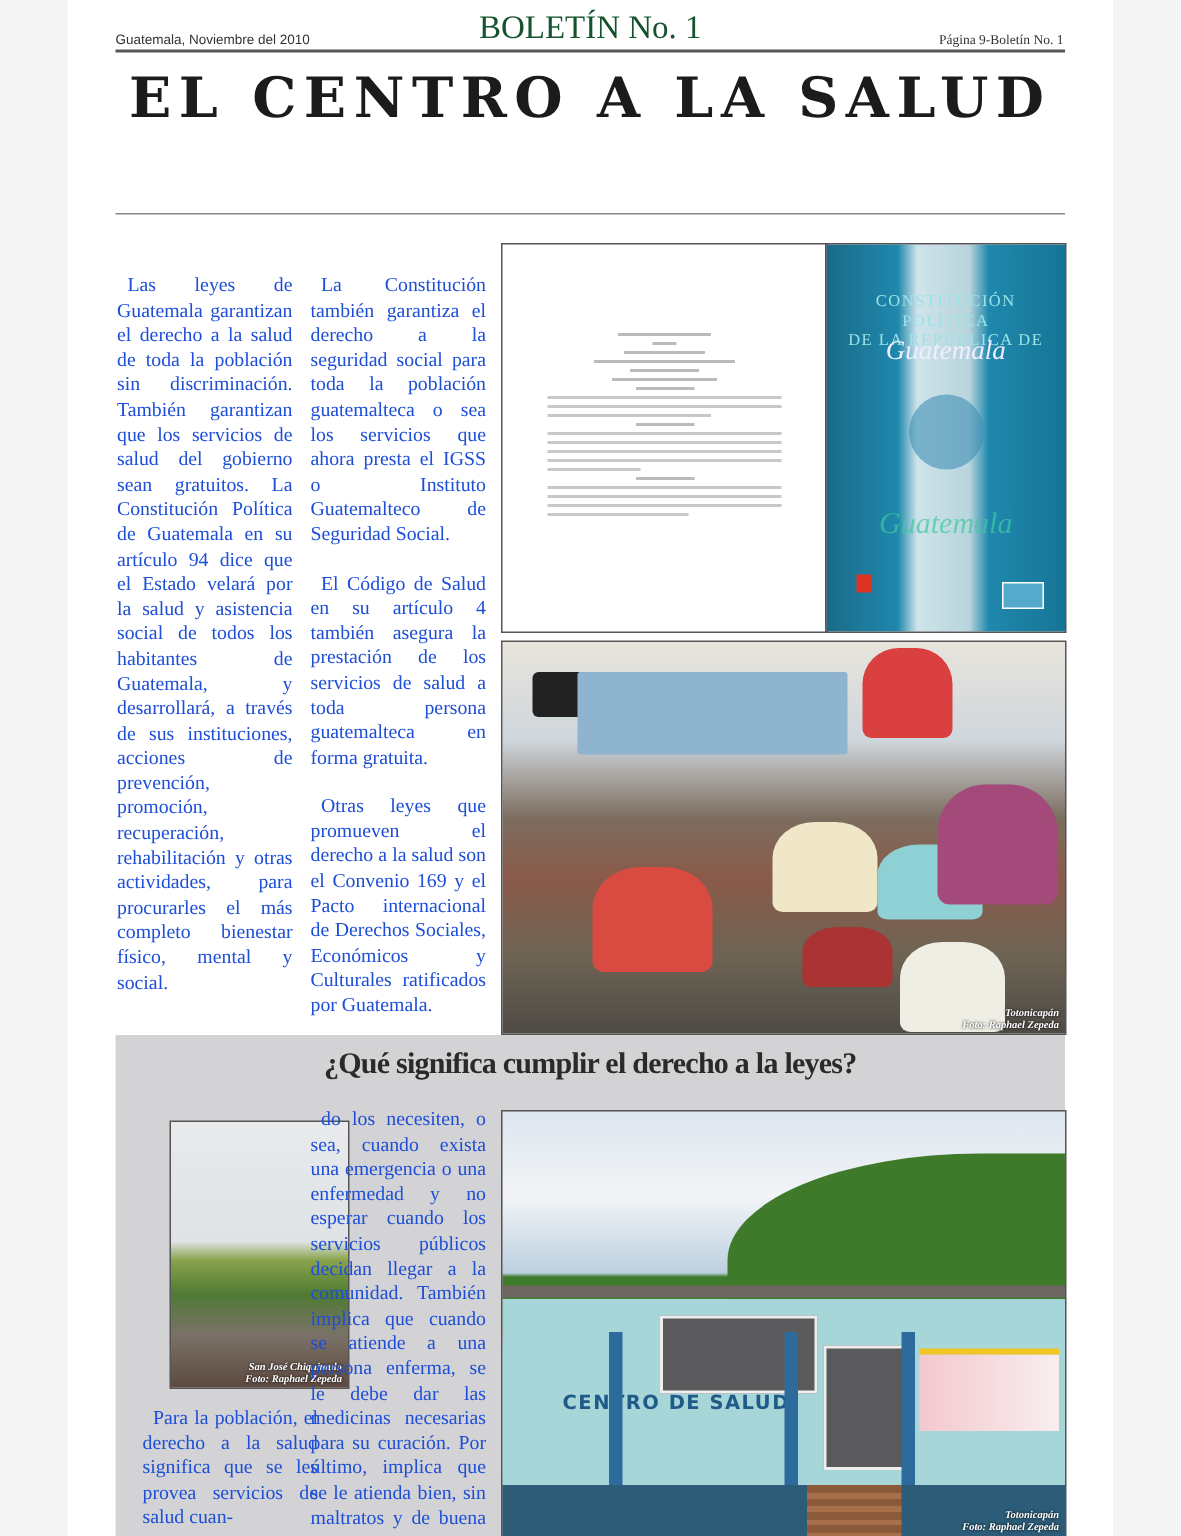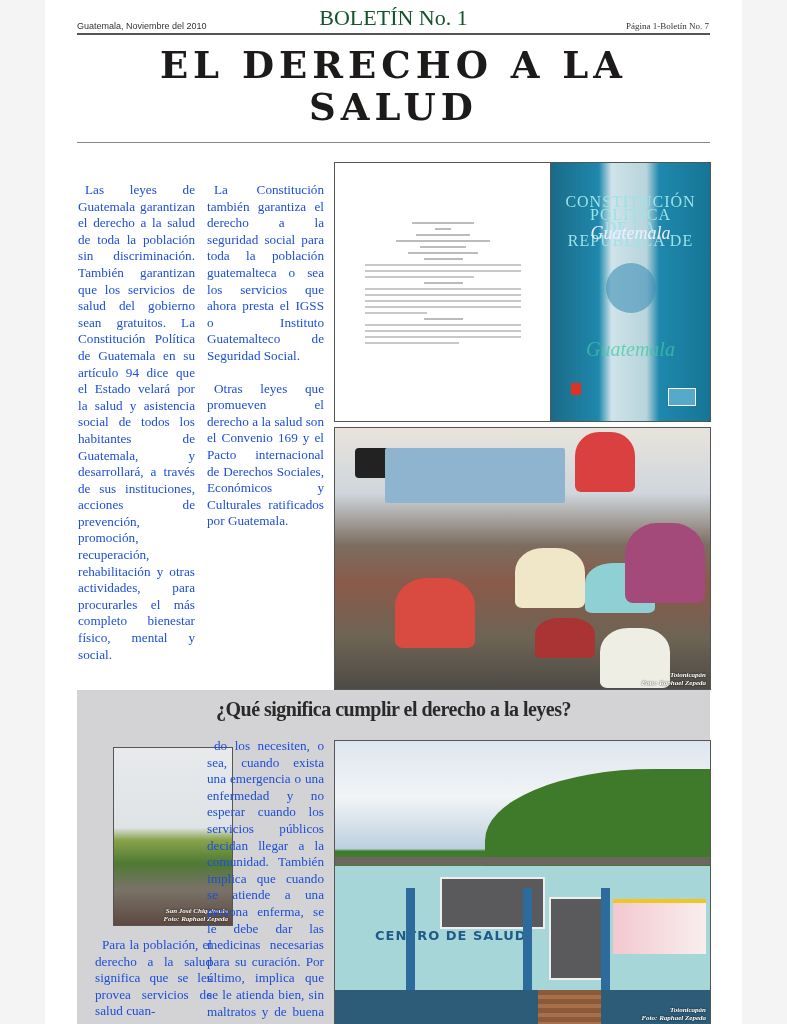--- a/index.html
+++ b/index.html
@@ -14,21 +14,21 @@
   .col { position:absolute; font-family:"Liberation Serif",serif; font-size:13.2px; line-height:16.6px; text-align:justify; color:#1d4ed8; }
   .col p { margin:0 0 16px 0; text-indent:7px; }
   .col1 { left:78px; top:182px; width:117px; }
   .col2 { left:207px; top:182px; width:117px; }
   .img { position:absolute; overflow:hidden; border:1px solid #555; }
   .doc-img { left:334px; top:162px; width:216px; height:258px; background:#fff; }
   .doc-lines { position:absolute; left:30px; right:30px; top:55px; }
   .doc-lines div { height:2px; background:#c8c8c8; margin:4px 0; }
   .doc-lines .c { margin-left:auto; margin-right:auto; background:#bbb; }
   .book-img { left:550px; top:162px; width:159px; height:258px; background:linear-gradient(90deg,#1a6b88 0%,#1f88ad 30%,#cfe3ea 38%,#b8d4dc 60%,#1f88ad 68%,#167596 100%); }
-  .book-title { position:absolute; left:6px; right:6px; top:32px; text-align:center; color:#9be3e6; font-family:"Liberation Serif",serif; font-size:16px; line-height:13px; letter-spacing:1px; }
+  .book-title { position:absolute; left:6px; right:6px; top:32px; text-align:center; color:#9be3e6; font-family:"Liberation Serif",serif; font-size:11px; line-height:13px; letter-spacing:1px; }
   .book-script { position:absolute; left:0; right:0; top:60px; text-align:center; color:#eef; font-style:italic; font-size:18px; font-family:"Liberation Serif",serif; }
   .book-script2 { position:absolute; left:0; right:0; top:175px; text-align:center; color:#3fc9a0; font-style:italic; font-size:20px; font-family:"Liberation Serif",serif; opacity:0.7; }
   .book-emblem { position:absolute; left:55px; top:100px; width:50px; height:50px; border-radius:50%; background:#3f8fb6; opacity:0.6; }
   .book-logo1 { position:absolute; left:20px; top:220px; width:10px; height:12px; background:#d32; }
   .book-logo2 { position:absolute; right:14px; top:225px; width:26px; height:16px; background:#5ac; border:1px solid #fff; }
   .photo1 { left:334px; top:427px; width:375px; height:261px; background:linear-gradient(180deg,#e8e4dc 0%,#cfd6dc 25%,#7c6d5f 45%,#8a5a4a 60%,#6e6454 80%,#4e4a45 100%); }
   .p1-shape { position:absolute; border-radius:40% 40% 10% 10%; }
   .caption { position:absolute; right:4px; bottom:2px; text-align:right; font-style:italic; font-weight:bold; font-size:7px; line-height:8px; color:#fff; font-family:"Liberation Serif",serif; text-shadow:0 0 2px #000; }
   .band { position:absolute; left:77px; top:690px; width:633px; height:334px; background:#d3d3d5; }
   .sub-heading { position:absolute; left:77px; top:698px; width:633px; text-align:center; font-family:"Liberation Serif",serif; font-weight:bold; font-size:20px; letter-spacing:-0.5px; color:#2a2a2a; }
@@ -47,33 +47,34 @@
   .col4 { left:207px; top:738px; width:117px; }
   .col3 p, .col4 p { margin:0; }
 </style>
 </head>
 <body>
 
 <div class="page"></div>
 
 <div class="hdr-date">Guatemala, Noviembre del 2010</div>
 <div class="hdr-title">BOLETÍN No. 1</div>
-<div class="hdr-page">Página 1-Boletín No. 7</div>
+<div class="hdr-page">Página 9-Boletín No. 1</div>
 <div class="hdr-rule"></div>
 
 <div class="headline">
-  <div>EL DERECHO A LA SALUD</div>
+  <div>EL CENTRO A LA SALUD</div>
 </div>
 <div class="title-rule"></div>
 
 <div class="col col1">
   <p>Las leyes de Guatemala garantizan el derecho a la salud de toda la población sin discriminación. También garantizan que los servicios de salud del gobierno sean gratuitos. La Constitución Política de Guatemala en su artículo 94 dice que el Estado velará por la salud y asistencia social de todos los habitantes de Guatemala, y desarrollará, a través de sus instituciones, acciones de prevención, promoción, recuperación, rehabilitación y otras actividades, para procurarles el más completo bienestar físico, mental y social.</p>
 </div>
 <div class="col col2">
   <p>La Constitución también garantiza el derecho a la seguridad social para toda la población guatemalteca o sea los servicios que ahora presta el IGSS o Instituto Guatemalteco de Seguridad Social.</p>
+  <p>El Código de Salud en su artículo 4 también asegura la prestación de los servicios de salud a toda persona guatemalteca en forma gratuita.</p>
   <p>Otras leyes que promueven el derecho a la salud son el Convenio 169 y el Pacto internacional de Derechos Sociales, Económicos y Culturales ratificados por Guatemala.</p>
 </div>
 
 <div class="img doc-img" title="Código de Salud - Decreto No. 90-97, Congreso de la República de Guatemala">
   <div class="doc-lines">
     <div class="c" style="width:40%"></div>
       <div class="c" style="width:10%"></div>
     <div class="c" style="width:35%"></div>
       <div class="c" style="width:60%"></div>
     <div class="c" style="width:30%"></div>

